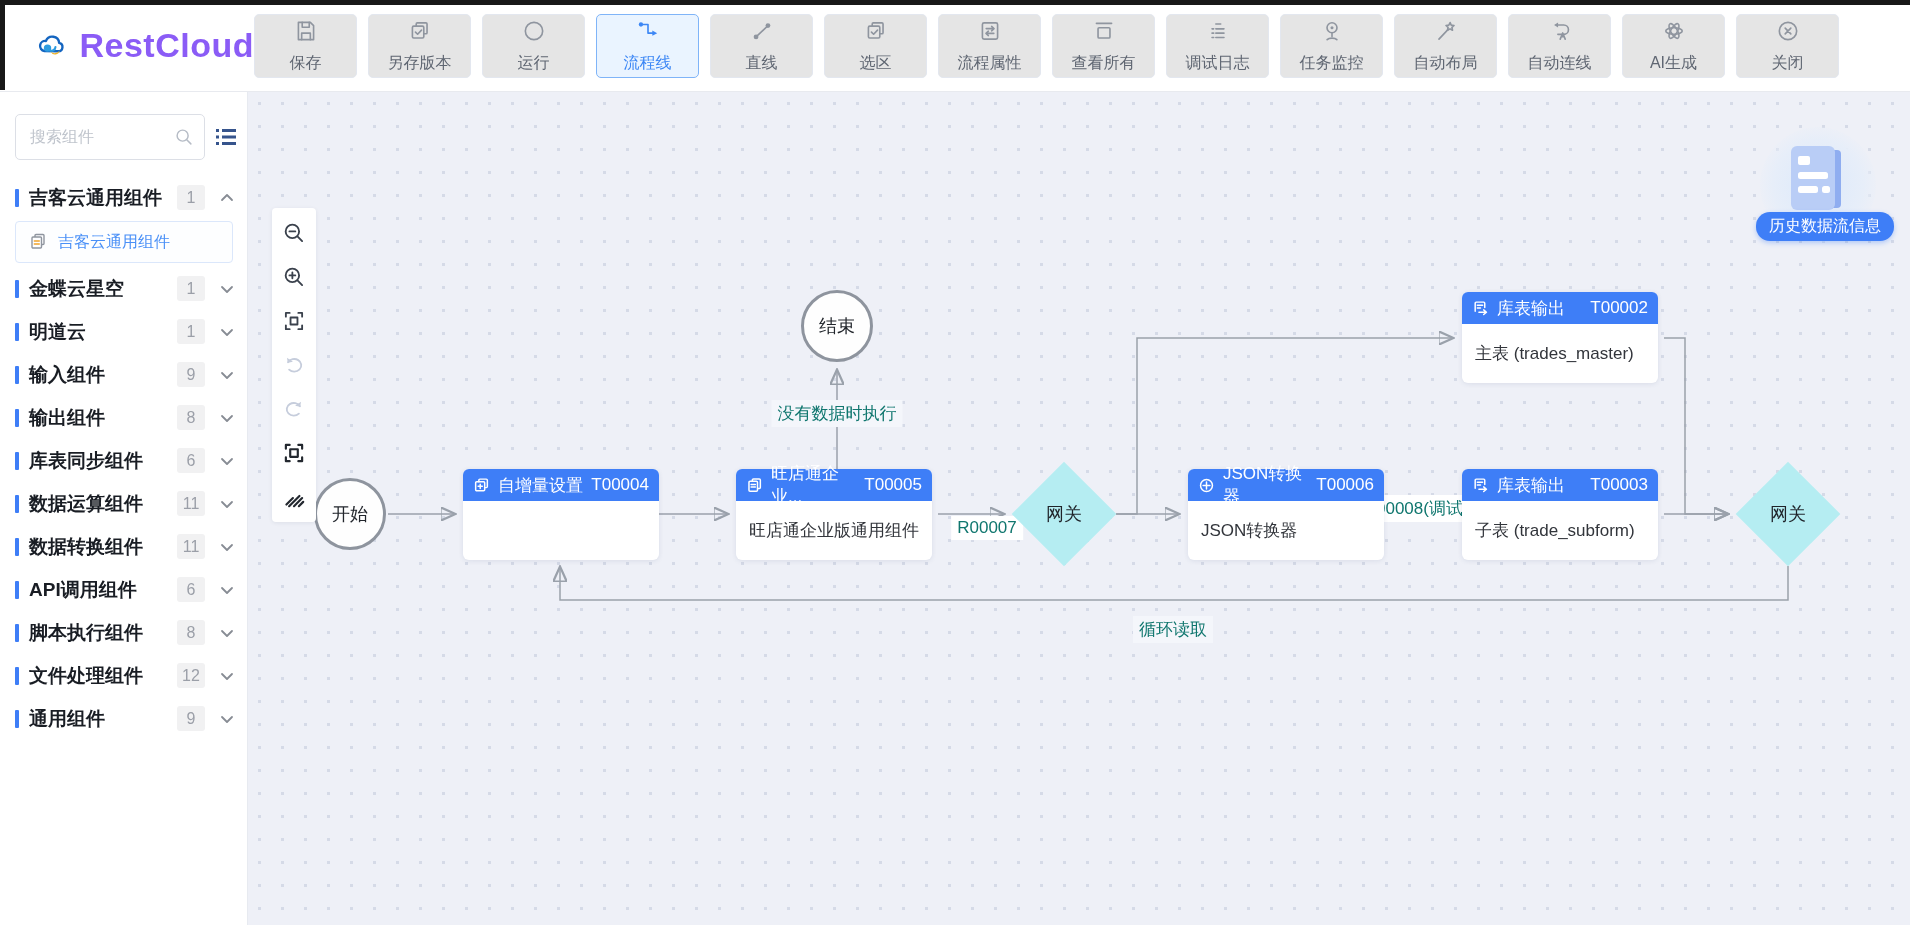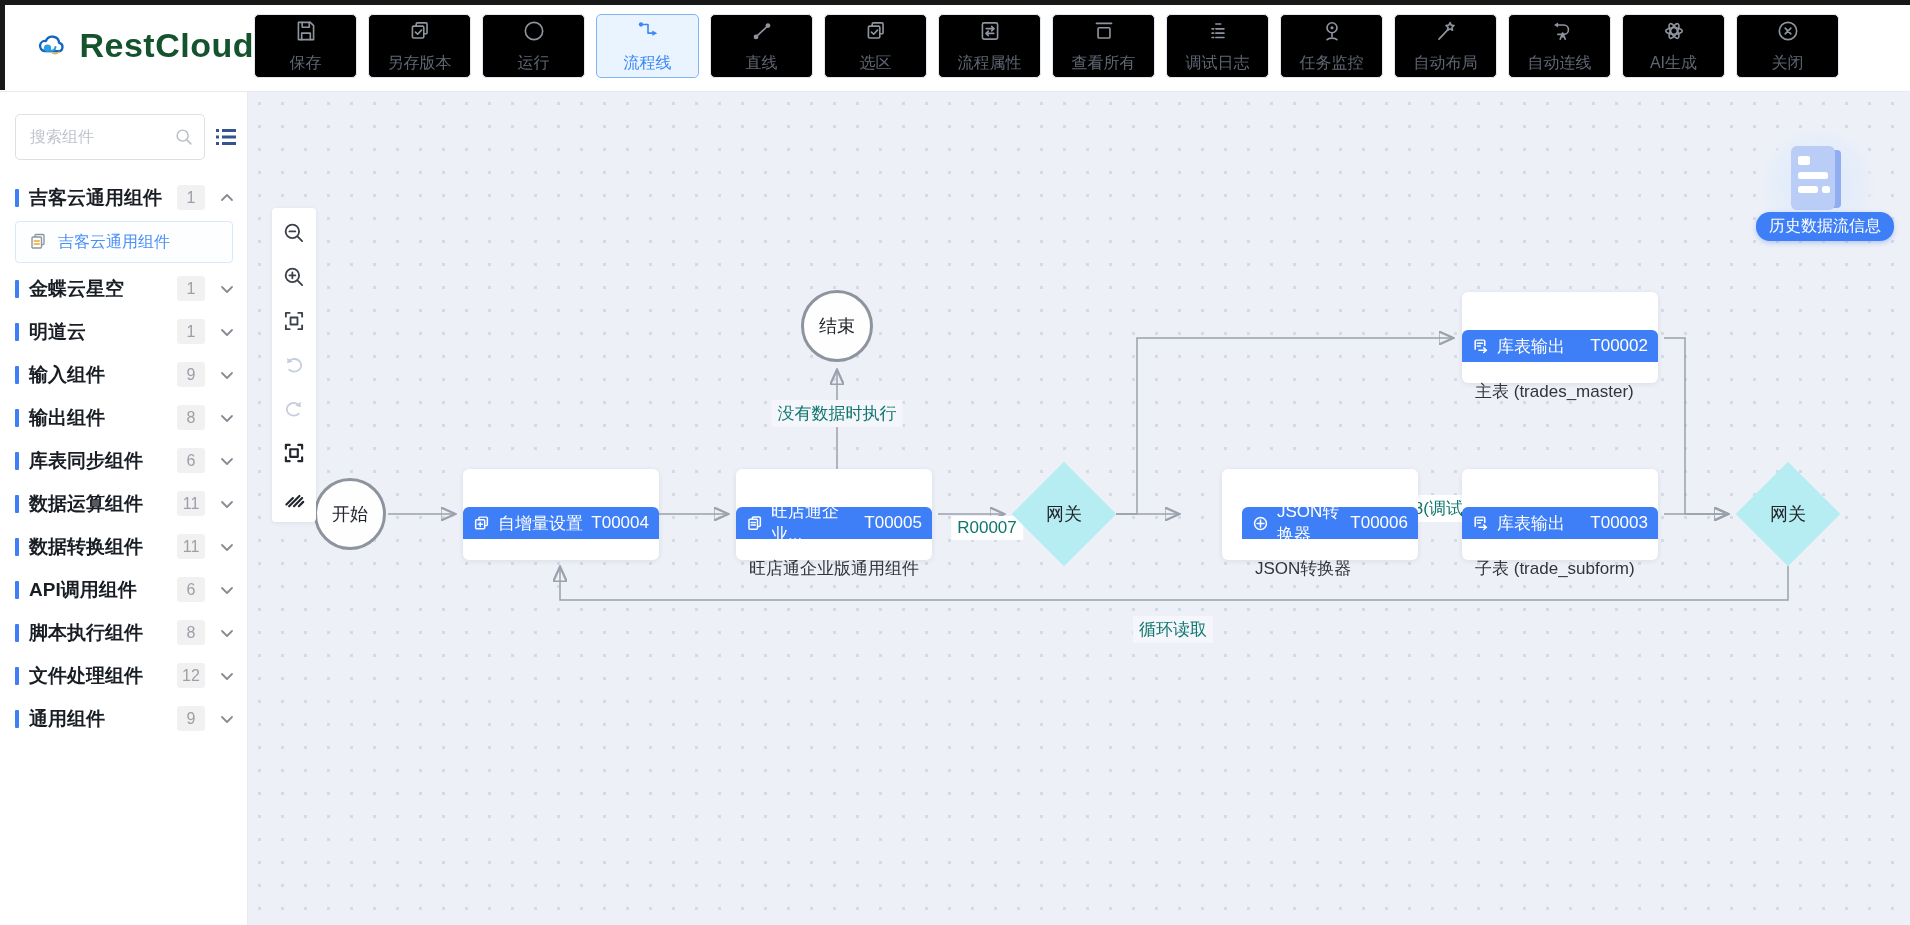--- a/index.html
+++ b/index.html
@@ -4,23 +4,23 @@
 <style>
   * { margin:0; padding:0; box-sizing:border-box; }
   html,body { width:1910px; height:925px; overflow:hidden; }
   body { font-family:"Liberation Sans","DejaVu Sans",sans-serif; background:#fff; position:relative; }
   .win-top { position:absolute; left:0; top:0; width:1910px; height:5px; background:#181818; z-index:50; }
   .win-left { position:absolute; left:0; top:0; width:5px; height:90px; background:#181818; z-index:50; }
 
   
   header { position:absolute; left:0; top:0; width:1910px; height:92px; background:#fff; border-bottom:1px solid #e8eaef; display:flex; align-items:center; z-index:10; }
   .brand { display:flex; align-items:center; gap:14px; padding-left:38px; width:254px; }
-  .brand-text { font-size:34px; font-weight:bold; color:#14532d; letter-spacing:.5px; }
+  .brand-text { font-size:34px; font-weight:bold; color:#8b5cf6; letter-spacing:.5px; }
   .toolbar { display:flex; gap:11px; }
-  .tb-btn { width:103px; height:64px; border:1px solid #e3e7ef; border-radius:5px; background:#000000; display:flex; flex-direction:column; align-items:center; justify-content:center; gap:5px; cursor:pointer; }
+  .tb-btn { width:103px; height:64px; border:1px solid #e3e7ef; border-radius:5px; background:#e5e5e5; display:flex; flex-direction:column; align-items:center; justify-content:center; gap:5px; cursor:pointer; }
   .tb-btn .tb-icon svg { width:26px; height:26px; fill:none; stroke:#8f959f; stroke-width:1.5; stroke-linecap:round; stroke-linejoin:round; }
   .tb-btn .tb-icon svg .fil { fill:#8f959f; stroke:none; }
   .tb-label { font-size:16px; color:#5f6672; }
   .tb-btn.active { background:#eaf4ff; border-color:#7fb4f8; }
   .tb-btn.active .tb-label { color:#3d87f5; }
   .tb-btn.active .tb-icon svg { stroke:#3d87f5; }
   .tb-btn.active .tb-icon svg .fil { fill:#3d87f5; }
 
   
   aside { position:absolute; left:0; top:92px; width:248px; height:833px; background:#fff; border-right:1px solid #e7eaf0; z-index:9; padding-top:22px; }
@@ -52,21 +52,21 @@
   .zb-item.dim svg { stroke:#c6cddc; }
   .zb-item.dark svg { stroke:#23282f; stroke-width:2; }
 
   svg.edges { position:absolute; left:0; top:0; z-index:1; }
   svg.edges path { fill:none; stroke:#9aa1ab; stroke-width:1.5; }
 
   .edge-label { position:absolute; z-index:2; font-size:17px; color:#0f766e; background:#fff; padding:2px 6px; white-space:nowrap; }
   .edge-label.soft { background:#f4f6fb; }
 
   .flow-node { position:absolute; width:196px; height:91px; border-radius:6px; background:#fff; box-shadow:0 1px 5px rgba(40,60,110,.10); z-index:3; cursor:pointer; }
-  .node-header { height:32px; background:#3e7ef7; border-radius:6px 6px 0 0; display:flex; align-items:center; gap:8px; padding:0 10px; color:#fff; font-size:17px;margin-top:38px; }
+  .node-header { height:32px; background:#3e7ef7; border-radius:6px 6px 0 0; display:flex; align-items:center; gap:8px; padding:0 10px; color:#fff; font-size:17px; }
   .node-header svg { width:17px; height:17px; fill:none; stroke:#fff; stroke-width:1.4; stroke-linecap:round; stroke-linejoin:round; flex:0 0 17px; }
   .node-id { margin-left:auto; font-size:17px; }
   .node-body { height:59px; display:flex; align-items:center; padding:0 13px; font-size:17px; color:#32353b; white-space:nowrap; }
 
   .flow-circle { position:absolute; width:72px; height:72px; border-radius:50%; border:3px solid #8e949e; background:#fefefe; display:flex; align-items:center; justify-content:center; font-size:18px; color:#22262c; z-index:3; cursor:pointer; }
   .diamond-wrap { position:absolute; width:104px; height:104px; z-index:2; cursor:pointer; }
   .diamond-wrap .dshape { position:absolute; left:15px; top:15px; width:74px; height:74px; background:#b5edf2; transform:rotate(45deg); }
   .diamond-wrap .dlabel { position:absolute; left:0; top:0; width:104px; height:104px; display:flex; align-items:center; justify-content:center; font-size:18px; color:#1f2329; }
 
   .history-glow { position:absolute; left:1512px; top:35px; width:116px; height:116px; border-radius:50%; background:radial-gradient(circle,#dce9fb 0%,#e7eef9 55%,rgba(238,240,247,0) 75%); z-index:2; }
@@ -429,21 +429,21 @@
           <path d="M6,4 V2.8 a1,1 0 0 1 1,-1 h5.5 a1,1 0 0 1 1,1 v7 a1,1 0 0 1 -1,1 h-1"></path>
           <rect x="2.8" y="4" width="8" height="9.5" rx="1"></rect>
           <path d="M4.8,7 h4 M4.8,9.5 h4"></path>
         </svg>
       <span class="node-title">旺店通企业...</span>
       <span class="node-id">T00005</span>
     </div>
     <div class="node-body">旺店通企业版通用组件</div>
   </div>
 
-  <div class="flow-node" style="left:974px; top:377px;padding-left:20px;">
+  <div class="flow-node" style="left:940px; top:377px;">
     <div class="node-header">
       <svg viewBox="0 0 16 16">
           <circle cx="8" cy="8" r="5.6"></circle>
           <path d="M4.8,8 h6.4 M8,4.8 v6.4"></path>
         </svg>
       <span class="node-title">JSON转换器</span>
       <span class="node-id">T00006</span>
     </div>
     <div class="node-body">JSON转换器</div>
   </div>

